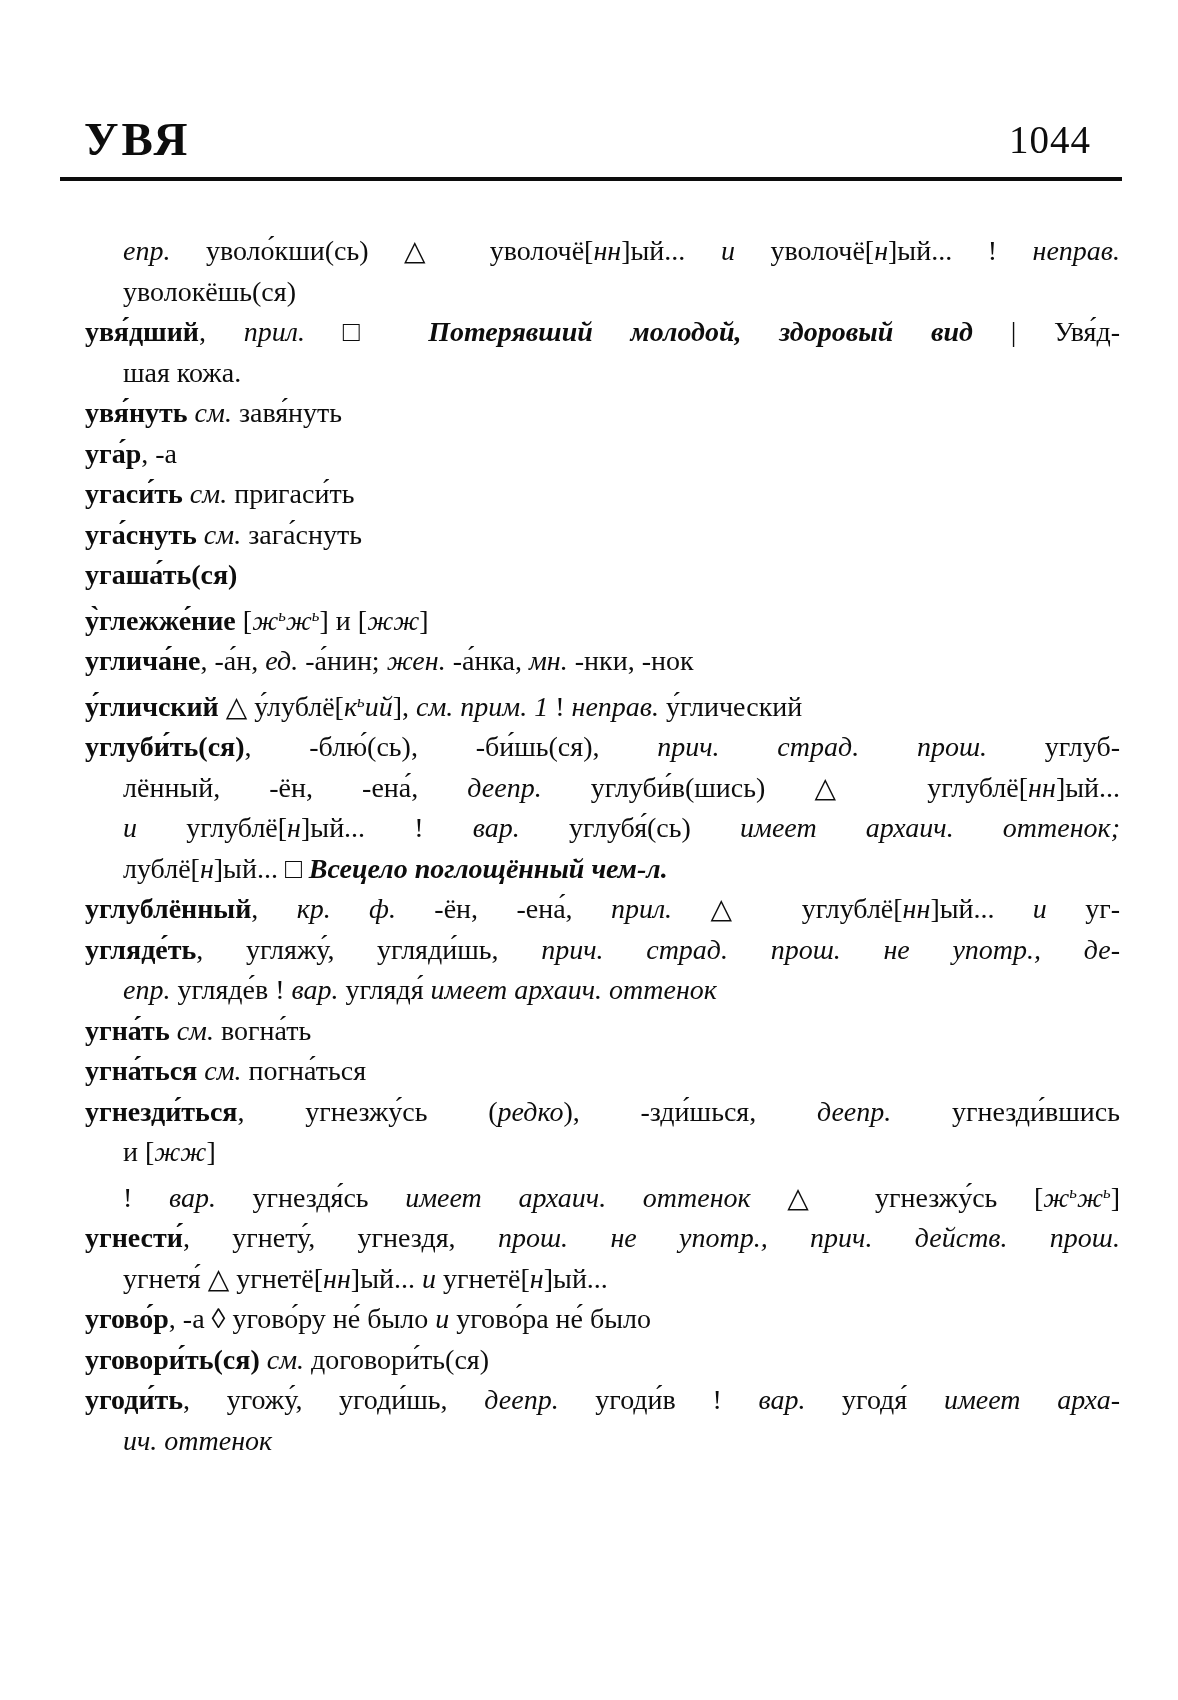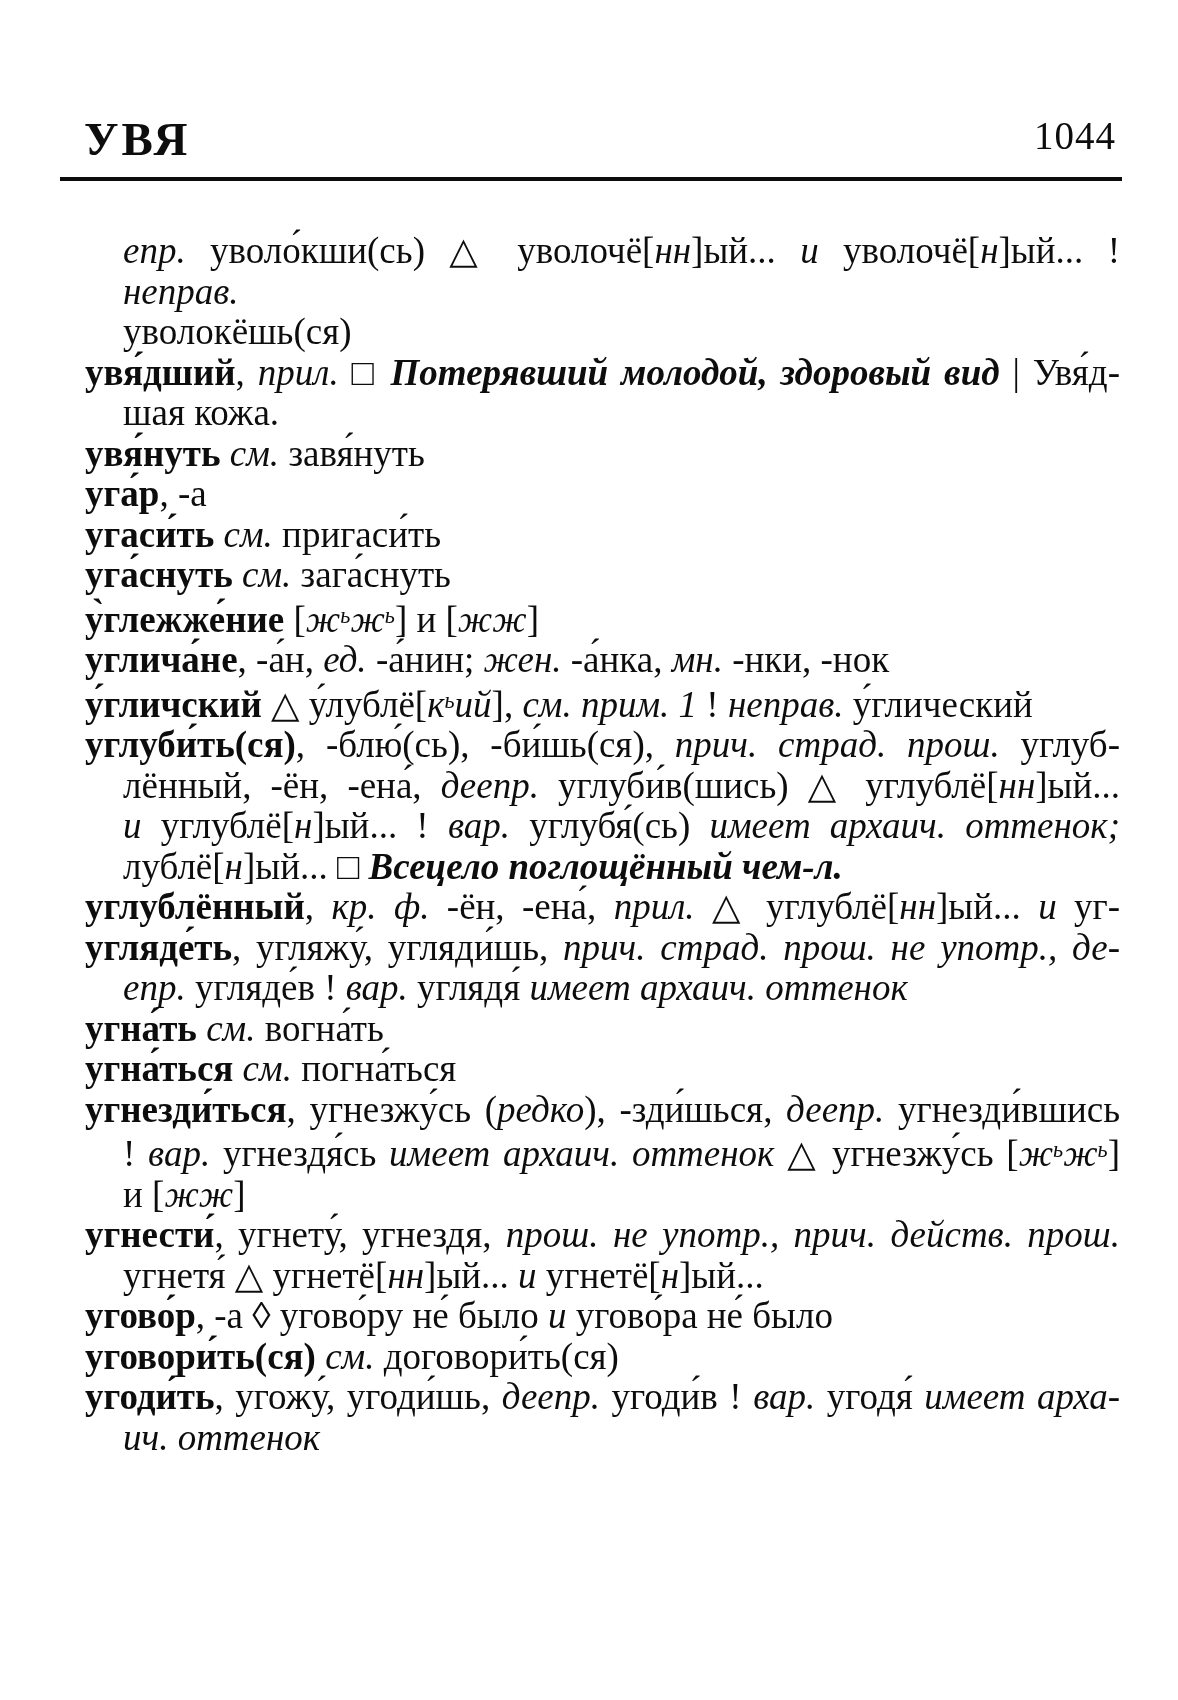--- a/index.html
+++ b/index.html
@@ -15,43 +15,43 @@
     color: #0d0d0d;
     overflow: hidden;
   }
   .page {
     position: absolute;
     inset: 0;
   }
   .header {
     display: flex;
     justify-content: space-between;
-    align-items: flex-start;
-    margin: 116px 62px 0 84px;
+    align-items: center;
+    margin: 116px 87px 0 84px;
   }
   .running-head {
     font-weight: bold;
     font-size: 47px;
     letter-spacing: 3px;
     line-height: 1;
   }
   .page-number {
     font-size: 39px;
     line-height: 1;
     letter-spacing: 1px;
   }
   .rule {
     border: none;
     border-top: 4px solid #0c0c0c;
     margin: 14px 56px 0 60px;
   }
   .text-block {
     margin: 50px 58px 0 85px;
     width: 1035px;
-    font-size: 37px;
+    font-size: 28px;
     line-height: 40.5px;
   }
   .line {
     white-space: nowrap;
   }
   .line.j {
     white-space: normal;
     text-align: justify;
     text-align-last: justify;
   }
@@ -82,35 +82,36 @@
   <hr class="rule">
   <div class="text-block" id="text-block">
       <div class="line ind j"><span class="i">епр.</span><span> уволо́кши(сь) △ уволочё[</span><span class="i">нн</span><span>]ый... </span><span class="i">и</span><span> уволочё[</span><span class="i">н</span><span>]ый... ! </span><span class="i">неправ.</span></div>
       <div class="line ind"><span>уволокёшь(ся)</span></div>
       <div class="line j"><span class="b">увя́дший</span><span>, </span><span class="i">прил.</span><span> □ </span><span class="bi">Потерявший молодой, здоровый вид</span><span> | Увя́д-</span></div>
       <div class="line ind"><span>шая кожа.</span></div>
       <div class="line"><span class="b">увя́нуть</span><span class="i"> см.</span><span> завя́нуть</span></div>
       <div class="line"><span class="b">уга́р</span><span>, -а</span></div>
       <div class="line"><span class="b">угаси́ть</span><span class="i"> см.</span><span> пригаси́ть</span></div>
       <div class="line"><span class="b">уга́снуть</span><span class="i"> см.</span><span> зага́снуть</span></div>
+      <div class="line"><span class="b">угаша́ть(ся)</span></div>
       <div class="line"><span class="b">у̀глежже́ние</span><span> [</span><span class="i">ж</span><span class="is">ь</span><span class="i">ж</span><span class="is">ь</span><span>] и [</span><span class="i">жж</span><span>]</span></div>
       <div class="line"><span class="b">углича́не</span><span>, -а́н, </span><span class="i">ед.</span><span> -а́нин; </span><span class="i">жен.</span><span> -а́нка, </span><span class="i">мн.</span><span> -нки, -нок</span></div>
       <div class="line"><span class="b">у́гличский</span><span> △ у́лублё[</span><span class="i">к</span><span class="is">ь</span><span class="i">ий</span><span>], </span><span class="i">см. прим. 1</span><span> ! </span><span class="i">неправ.</span><span> у́глический</span></div>
       <div class="line j"><span class="b">углуби́ть(ся)</span><span>, -блю́(сь), -би́шь(ся), </span><span class="i">прич. страд. прош.</span><span> углуб-</span></div>
       <div class="line ind j"><span>лённый, -ён, -ена́, </span><span class="i">деепр.</span><span> углуби́в(шись) △ углублё[</span><span class="i">нн</span><span>]ый...</span></div>
       <div class="line ind j"><span class="i">и</span><span> углублё[</span><span class="i">н</span><span>]ый... ! </span><span class="i">вар.</span><span> углубя́(сь) </span><span class="i">имеет архаич. оттенок;</span></div>
       <div class="line ind"><span>лублё[</span><span class="i">н</span><span>]ый... □ </span><span class="bi">Всецело поглощённый чем-л.</span></div>
       <div class="line j"><span class="b">углублённый</span><span>, </span><span class="i">кр. ф.</span><span> -ён, -ена́, </span><span class="i">прил.</span><span> △ углублё[</span><span class="i">нн</span><span>]ый... </span><span class="i">и</span><span> уг-</span></div>
       <div class="line j"><span class="b">угляде́ть</span><span>, угляжу́, угляди́шь, </span><span class="i">прич. страд. прош. не употр., де-</span></div>
       <div class="line ind"><span class="i">епр.</span><span> угляде́в ! </span><span class="i">вар.</span><span> углядя́ </span><span class="i">имеет архаич. оттенок</span></div>
       <div class="line"><span class="b">угна́ть</span><span class="i"> см.</span><span> вогна́ть</span></div>
       <div class="line"><span class="b">угна́ться</span><span class="i"> см.</span><span> погна́ться</span></div>
       <div class="line j"><span class="b">угнезди́ться</span><span>, угнезжу́сь (</span><span class="i">редко</span><span>), -зди́шься, </span><span class="i">деепр.</span><span> угнезди́вшись</span></div>
+      <div class="line ind"><span>и [</span><span class="i">жж</span><span>]</span></div>
       <div class="line ind j"><span>! </span><span class="i">вар.</span><span> угнездя́сь </span><span class="i">имеет архаич. оттенок</span><span> △ угнезжу́сь [</span><span class="i">ж</span><span class="is">ь</span><span class="i">ж</span><span class="is">ь</span><span>]</span></div>
-      <div class="line ind"><span>и [</span><span class="i">жж</span><span>]</span></div>
       <div class="line j"><span class="b">угнести́</span><span>, угнету́, угнездя, </span><span class="i">прош. не употр., прич. действ. прош.</span></div>
       <div class="line ind"><span>угнетя́ △ угнетё[</span><span class="i">нн</span><span>]ый... </span><span class="i">и</span><span> угнетё[</span><span class="i">н</span><span>]ый...</span></div>
       <div class="line"><span class="b">угово́р</span><span>, -а ◊ угово́ру не́ было </span><span class="i">и</span><span> угово́ра не́ было</span></div>
       <div class="line"><span class="b">уговори́ть(ся)</span><span class="i"> см.</span><span> договори́ть(ся)</span></div>
       <div class="line j"><span class="b">угоди́ть</span><span>, угожу́, угоди́шь, </span><span class="i">деепр.</span><span> угоди́в ! </span><span class="i">вар.</span><span> угодя́ </span><span class="i">имеет арха-</span></div>
       <div class="line ind"><span class="i">ич. оттенок</span></div>
     </div>
 </div>
 
 </body></html>

